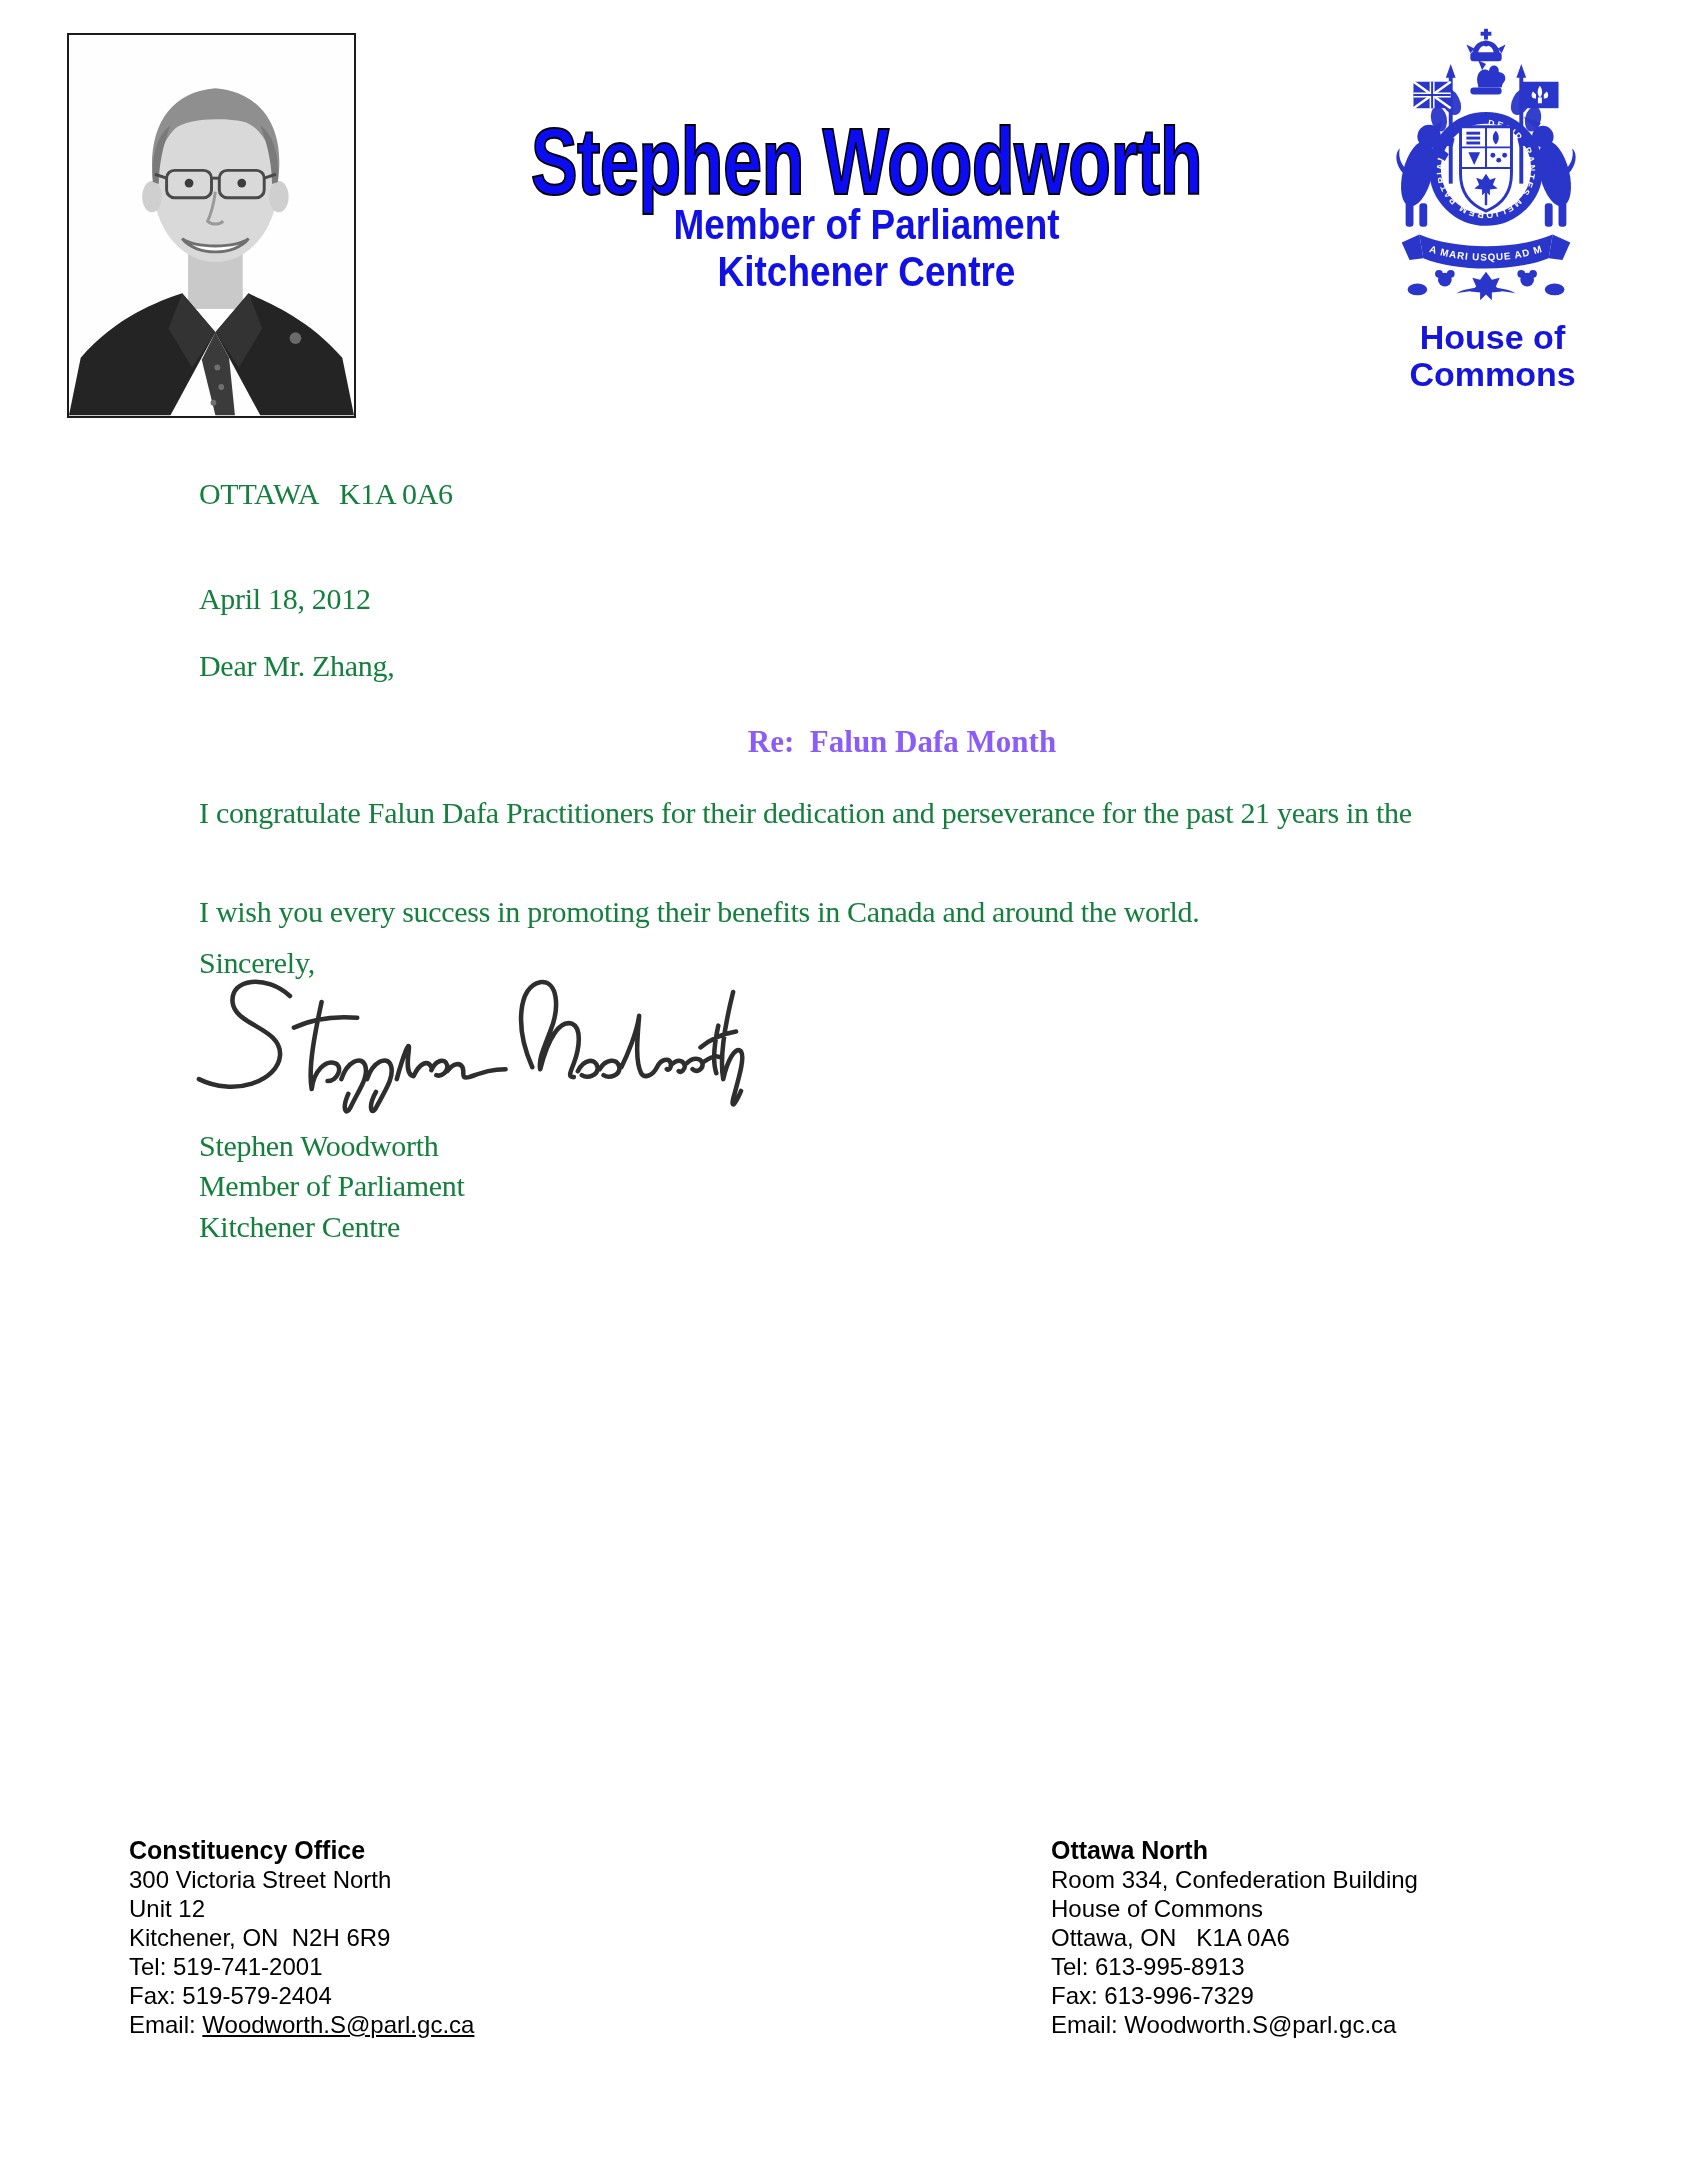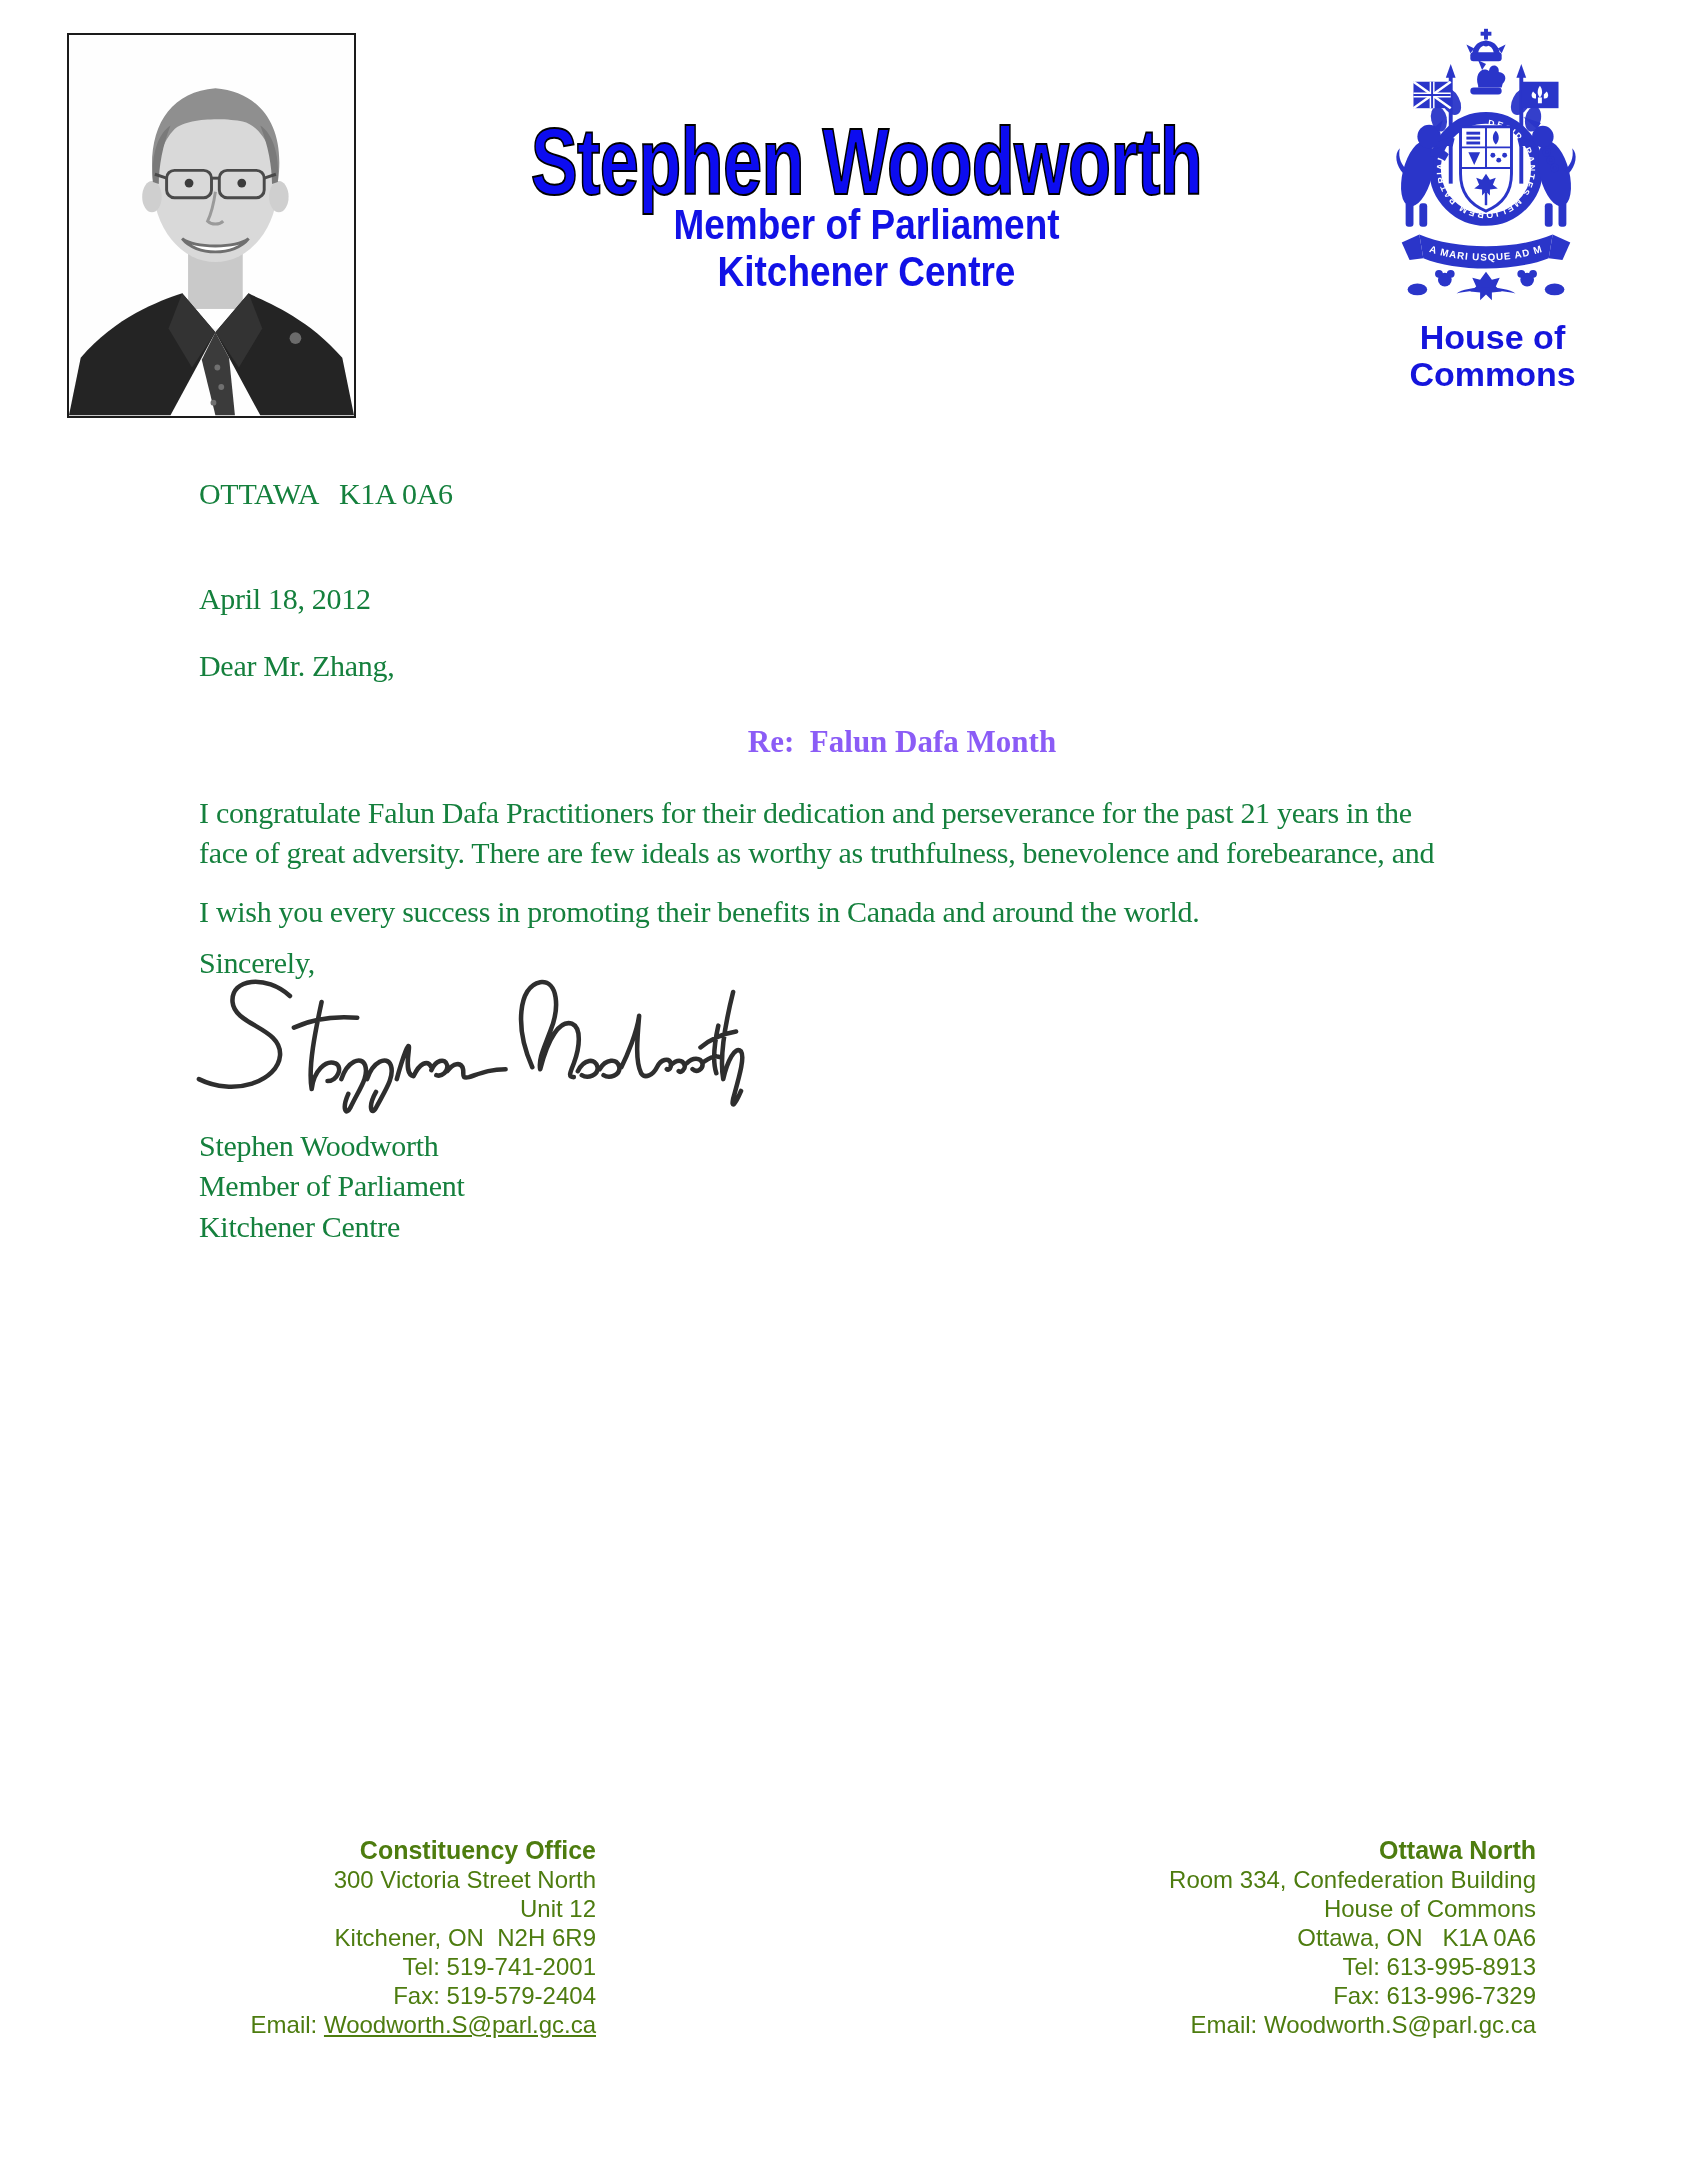--- a/index.html
+++ b/index.html
@@ -35,21 +35,21 @@
   .bl3{top:875px;margin-top:20px;}
   .closing{top:946px;}
   .sig{position:absolute;left:191px;top:968px;width:554px;height:149px;}
   .sig svg{display:block;width:100%;height:100%;}
   .sname{top:1129px;}
   .srole{top:1169px;}
   .sriding{top:1210px;}
 
   
   .office{position:absolute;top:1836px;font-family:"Liberation Sans",sans-serif;font-size:24px;line-height:29px;
-          color:#4d7c0f;text-align:right;}
+          color:#000000;text-align:left;}
   .office .o-title{font-size:25px;font-weight:bold;}
   .office div{white-space:pre;}
   .office-left{left:129px;width:467px;}
   .office-right{left:1051px;width:485px;}
   .u{text-decoration:underline;}
 </style>
 </head>
 <body>
 
 <div class="page">
@@ -230,21 +230,20 @@
       </g>
     </svg>
   </div>
   <div class="institution">House of Commons</div>
 
   <div class="serif-line loc">OTTAWA   K1A 0A6</div>
   <div class="serif-line date">April 18, 2012</div>
   <div class="serif-line salut">Dear Mr. Zhang,</div>
   <div class="subject">Re:  Falun Dafa Month</div>
   <div class="serif-line bl1">I congratulate Falun Dafa Practitioners for their dedication and perseverance for the past 21 years in the</div>
-  <div class="serif-line bl2">face of great adversity. There are few ideals as worthy as truthfulness, benevolence and forebearance, and</div>
   <div class="serif-line bl3">I wish you every success in promoting their benefits in Canada and around the world.</div>
   <div class="serif-line closing">Sincerely,</div>
 
   <div class="sig">
     <svg viewBox="0 0 560 150">
       <path fill="none" stroke="#2e2e2e" stroke-width="4.6" stroke-linecap="round" stroke-linejoin="round" d="
         M100,28 C76,6 40,10 42,34 C44,58 92,60 90,88 C88,114 44,130 8,112
         M132,34 C126,62 118,100 122,122
         M104,60 C126,50 146,48 168,50
         M122,122 C124,104 136,92 146,96 C154,100 148,114 138,114

